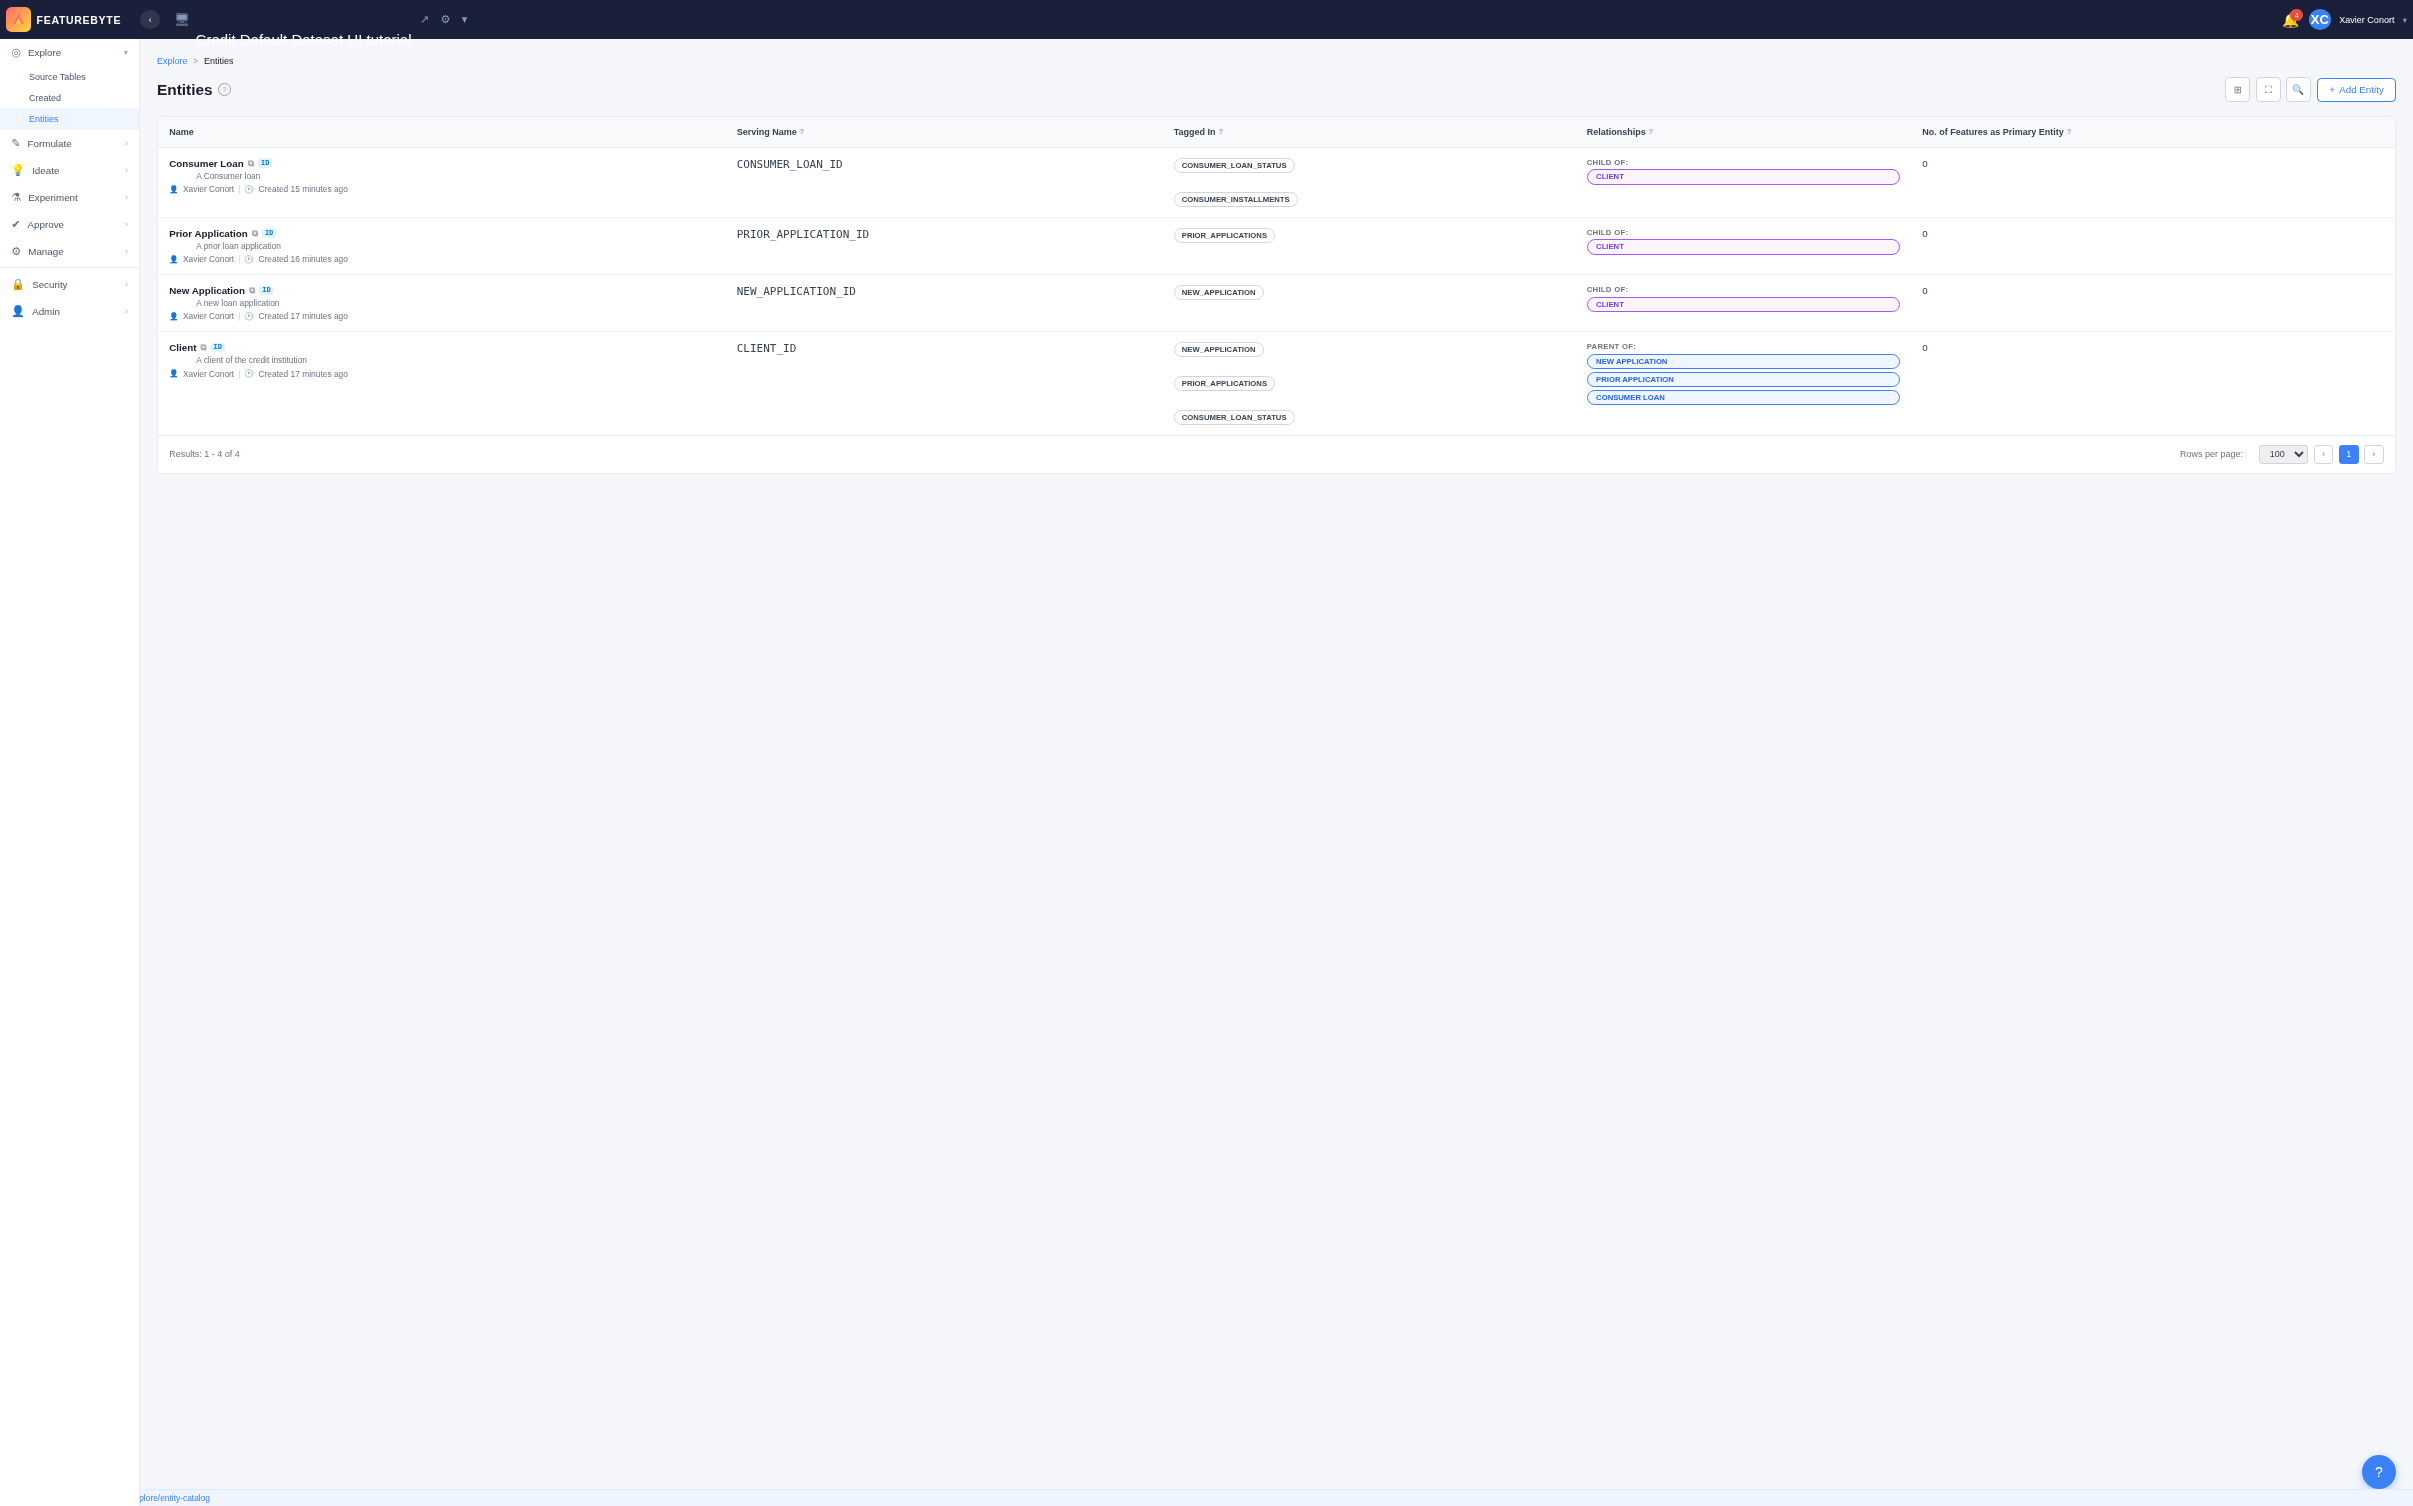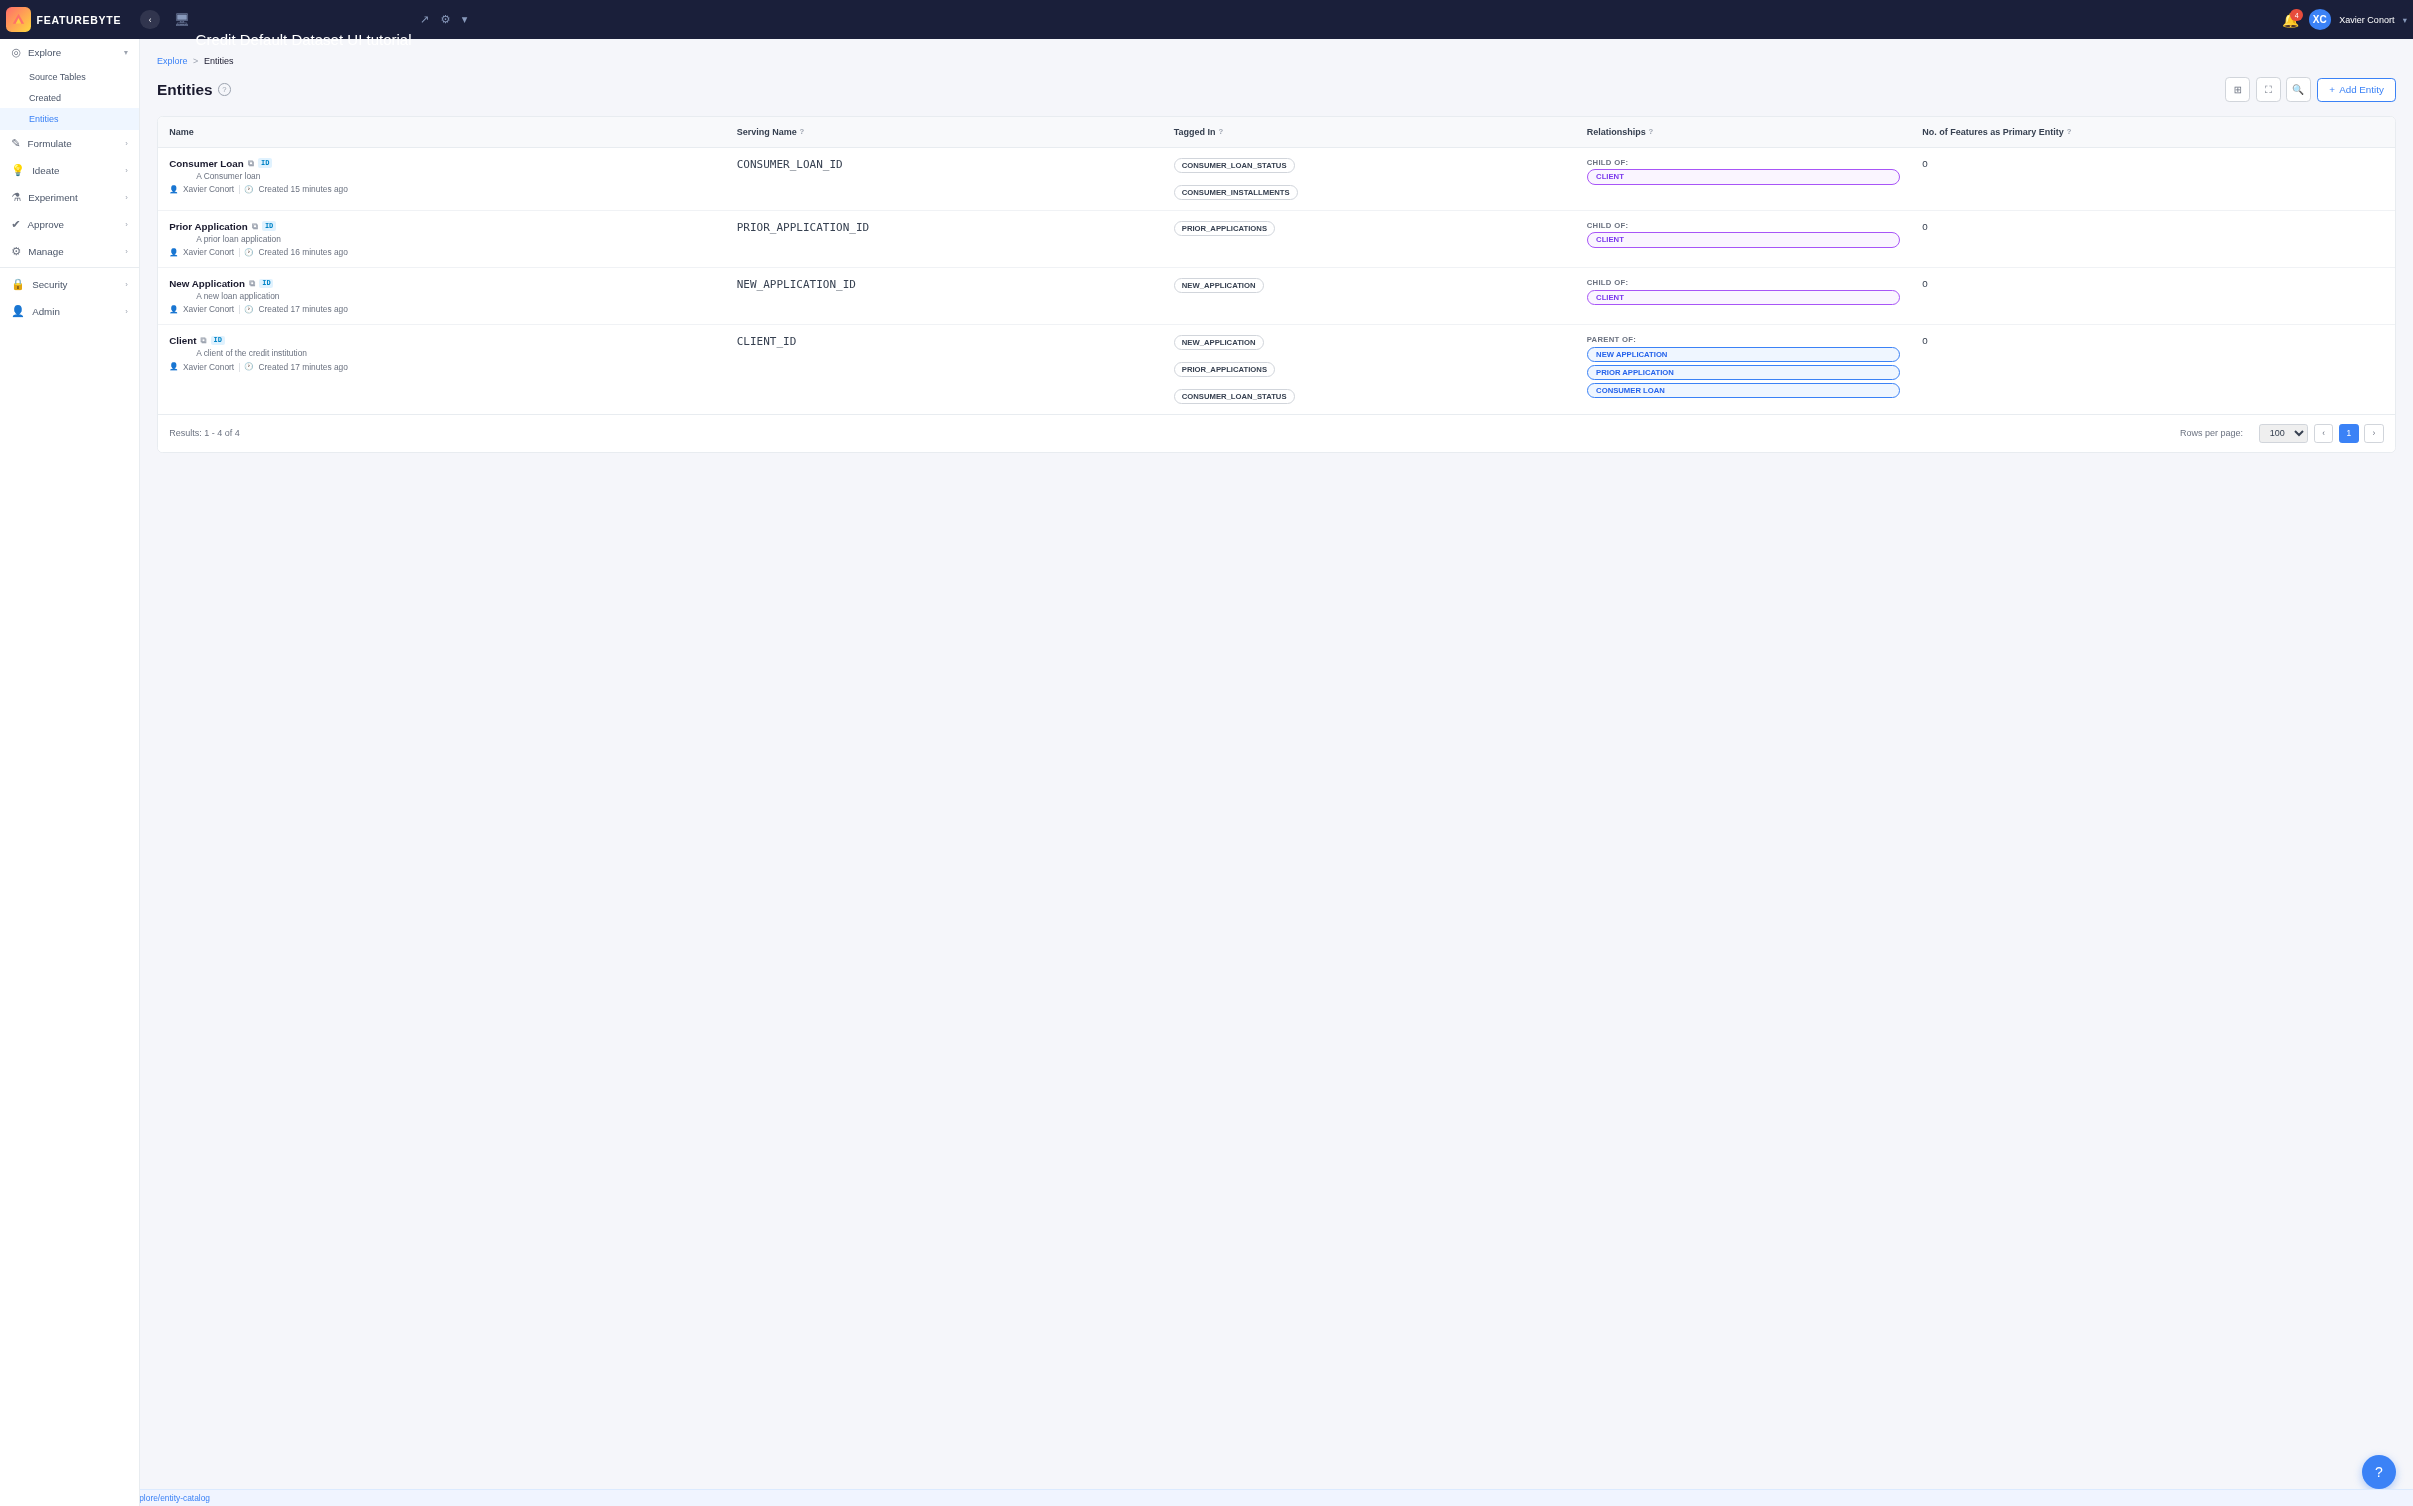--- a/index.html
+++ b/index.html
@@ -76,21 +76,21 @@
       border-radius: 50%;
       width: 12.6px; height: 12.6px;
       font-size: 7px;
       display: flex; align-items: center; justify-content: center;
     }
     .user-avatar {
       width: 22.4px; height: 21px;
       background: #3b82f6;
       border-radius: 50%;
       display: flex; align-items: center; justify-content: center;
-      color: white; font-weight: 700; font-size: 10px;
+      color: white; font-weight: 700; font-size: 13px;
     }
     .user-name { color: white; font-size: 9px; }
     .user-dropdown { color: #8899bb; font-size: 8.4px; cursor: pointer; }
 
     
     .sidebar {
       position: fixed;
       top: 39px; left: 0; bottom: 0;
       width: 140px;
       background: white;
@@ -240,21 +240,21 @@
     }
 
     
     .serving-name {
       font-family: monospace;
       color: #374151;
       font-size: 11px;
     }
 
     
-    .tag-list { display: flex; flex-direction: column; gap: 12px; text-align: right; }
+    .tag-list { display: flex; flex-direction: column; gap: 19px; text-align: right; }
     .tag {
       display: inline-flex;
       align-items: center;
       padding: 2.1px 7px;
       border: 1px solid #d1d5db;
       border-radius: 14px;
       font-size: 7.7px;
       font-weight: 600;
       color: #374151;
       background: white;

